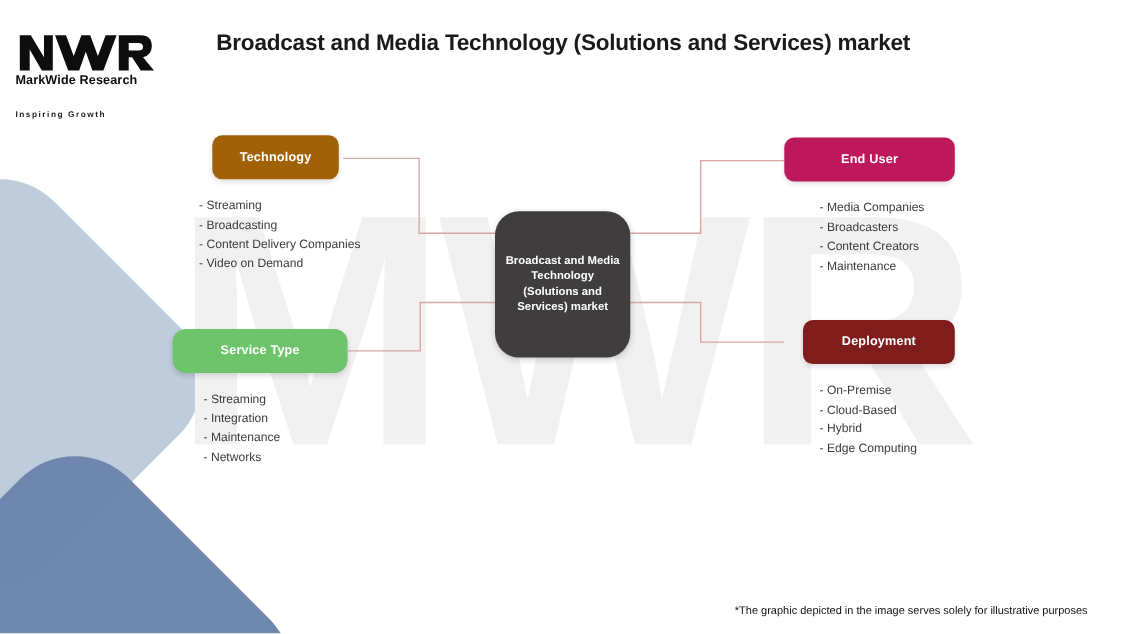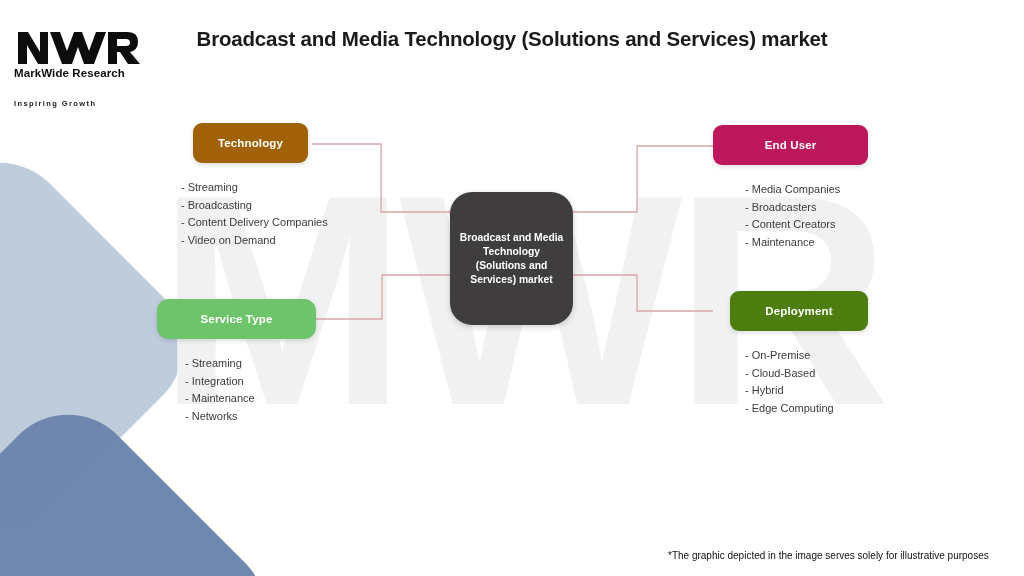--- a/index.html
+++ b/index.html
@@ -234,21 +234,21 @@
     </div>
     <div class="node-items">
       <div class="node-item">- Streaming</div>
       <div class="node-item">- Integration</div>
       <div class="node-item">- Maintenance</div>
       <div class="node-item">- Networks</div>
     </div>
   </div>
 
   <div class="node" style="left:713px; top:291px; width:155px;">
-    <div class="node-pill" style="background:#4d7c0f;margin-left:17px;">
+    <div class="node-pill" style="background:#7f1d1d;margin-left:17px;">
       <span>Deployment</span>
     </div>
     <div class="node-items right">
       <div class="node-item">- On-Premise</div>
       <div class="node-item">- Cloud-Based</div>
       <div class="node-item">- Hybrid</div>
       <div class="node-item">- Edge Computing</div>
     </div>
   </div>
 

